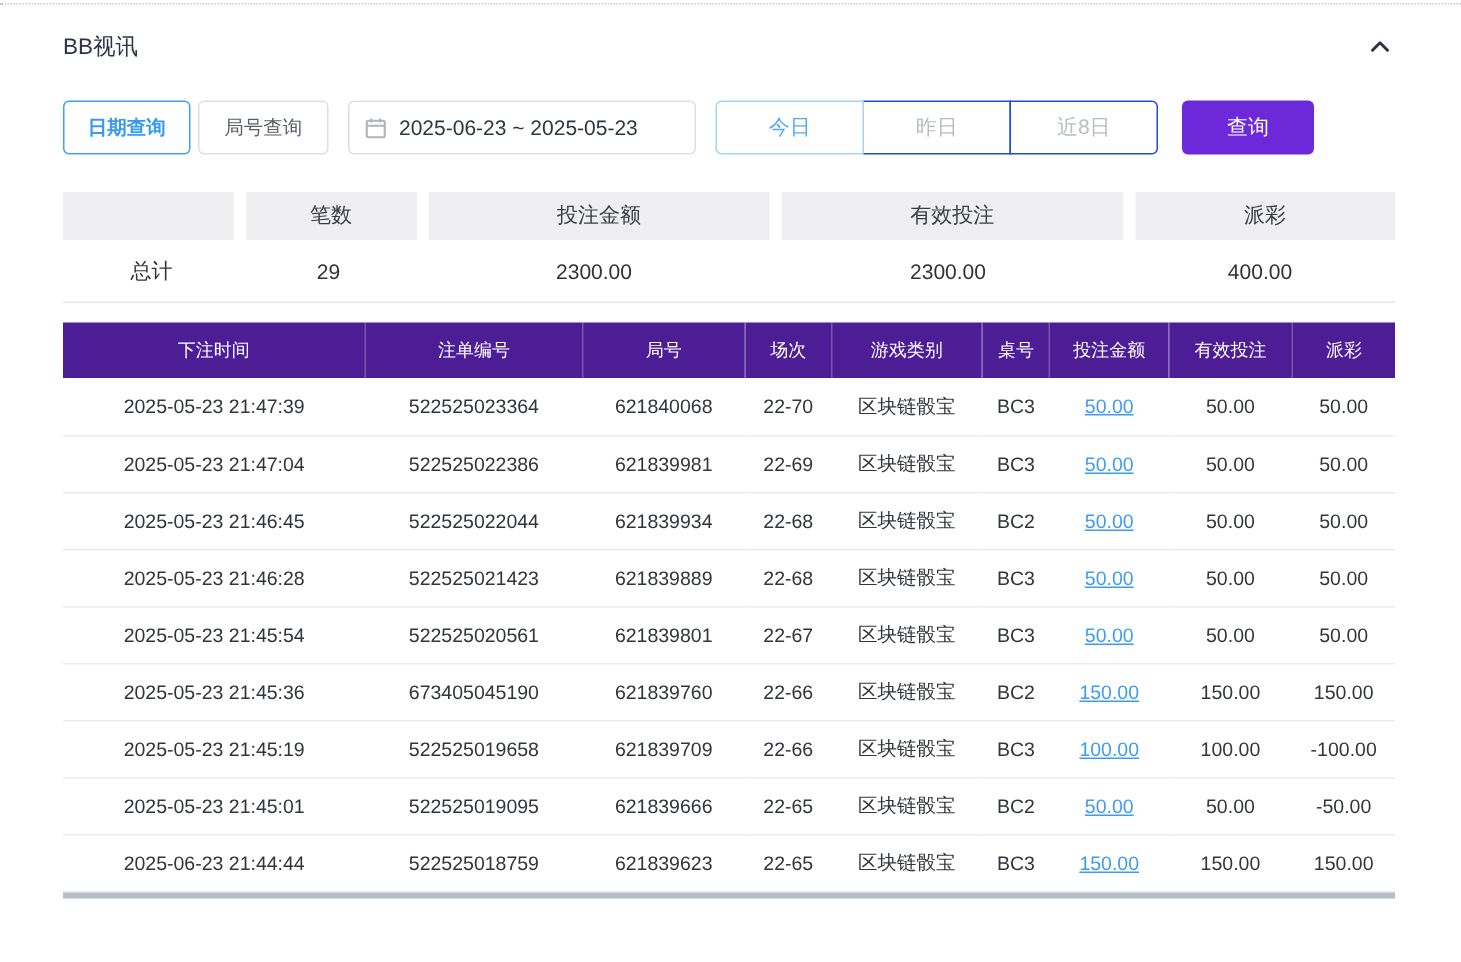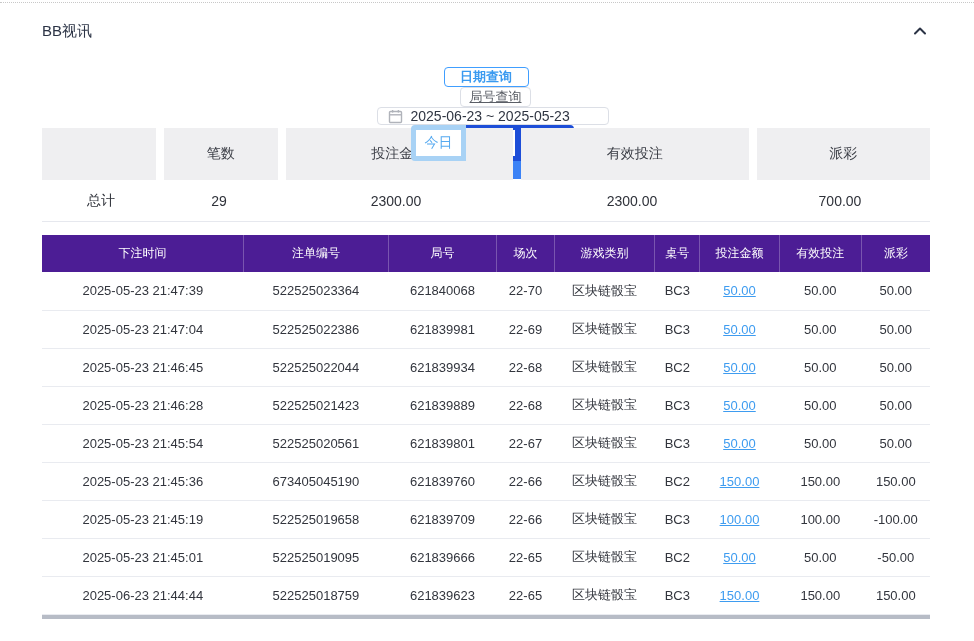--- a/index.html
+++ b/index.html
@@ -5,38 +5,38 @@
   * { margin:0; padding:0; box-sizing:border-box; }
   html,body { width:974px; height:641px; overflow:hidden; background:#fff;
     font-family:"Liberation Sans", sans-serif; color:#32353d; }
   .top-dotted { margin-top:2px; border-top:1px dotted #c8c8c8; width:974px; }
   .page { width:888px; margin-left:42px; }
 
   .title-bar { margin-top:15px; height:26px; display:flex; align-items:center; justify-content:space-between; }
   .panel-title { font-size:15px; font-weight:normal; color:#2b3345; }
   .collapse-btn { width:20px; height:20px; display:flex; align-items:center; justify-content:center; cursor:pointer; background:none; border:none; }
 
-  .filters { margin-top:23px; height:36px; display:flex; align-items:center;flex-direction:column; }
+  .filters { margin-top:23px; height:36px; display:flex; align-items:center; }
   .btn { height:36px; background:#fff; border-radius:4px; font-size:13px; cursor:pointer;
     font-family:"Liberation Sans", sans-serif; }
   .btn-date-query { width:85px; border:1px solid #409eff; color:#3a9af0; font-weight:bold; }
-  .btn-round-query { width:71px; border:1px solid #dcdfe6; color:#5a5e66; margin-left:19px;text-decoration:underline; }
+  .btn-round-query { width:87px; border:1px solid #dcdfe6; color:#5a5e66; margin-left:5px; }
   .date-input { margin-left:13px; width:232px; height:36px; border:1px solid #dcdfe6; border-radius:4px;
     display:flex; align-items:center; padding:0 10px; gap:8px; font-size:14px; color:#2f3542; background:#fff; cursor:text; }
   .seg-group { display:flex; margin-left:13px; }
-  .seg { width:55px; height:36px; border:5px solid #1d4ed8; background:#fff; color:#b9bdc6; font-size:14px;
+  .seg { width:99px; height:36px; border:1px solid #1d4ed8; background:#fff; color:#b9bdc6; font-size:14px;
     margin-left:-1px; cursor:pointer; font-family:"Liberation Sans", sans-serif; }
   .seg:first-child { margin-left:0; border-radius:4px 0 0 4px; }
   .seg:last-child { border-radius:0 4px 4px 0; }
   .seg.active { color:#57aaf0; border-color:#a8d2f5; position:relative; z-index:1; }
-  .btn-search { margin-left:16px; width:72px; height:36px; border:none; border-radius:4px;
-    background:#3b82f6; color:#fff; font-size:14px; cursor:pointer; font-family:"Liberation Sans", sans-serif; }
+  .btn-search { margin-left:16px; width:88px; height:36px; border:none; border-radius:4px;
+    background:#6d28d9; color:#fff; font-size:14px; cursor:pointer; font-family:"Liberation Sans", sans-serif; }
 
   .summary { margin-top:25px; }
-  .summary-head { display:flex; gap:8px; height:52px; }
+  .summary-head { display:flex; gap:8px; height:32px; }
   .summary-head .cell { background:#efeff1; display:flex; align-items:center; justify-content:center;
     font-size:14px; color:#3a3d45; }
   .summary-body { display:flex; height:42px; border-bottom:1px solid #e6e8ee; align-items:center; }
   .summary-body .cell { display:flex; align-items:center; justify-content:center; font-size:14px; color:#2f323a;text-align:right; }
   .c0{flex:118 0 0;} .c1{flex:118 0 0;} .c2{flex:236 0 0;} .c3{flex:236 0 0;} .c4{flex:180 0 0;}
 
   table.bets { margin-top:13px; width:100%; border-collapse:collapse; table-layout:fixed; }
   table.bets thead th { background:#4c1d95; color:#fff; font-size:12px; font-weight:normal; height:37px;
     border-right:1px solid rgba(255,255,255,0.25); }
   table.bets thead th:last-child { border-right:none; }
@@ -92,21 +92,21 @@
       <div class="cell c1">笔数</div>
       <div class="cell c2">投注金额</div>
       <div class="cell c3">有效投注</div>
       <div class="cell c4">派彩</div>
     </div>
     <div class="summary-body">
       <div class="cell c0">总计</div>
       <div class="cell c1">29</div>
       <div class="cell c2">2300.00</div>
       <div class="cell c3">2300.00</div>
-      <div class="cell c4">700.00</div>
+      <div class="cell c4">400.00</div>
     </div>
   </div>
 
   <table class="bets">
     <colgroup>
       <col style="width:22.7%">
         <col style="width:16.3%">
         <col style="width:12.2%">
       <col style="width:6.5%">
         <col style="width:11.3%">

